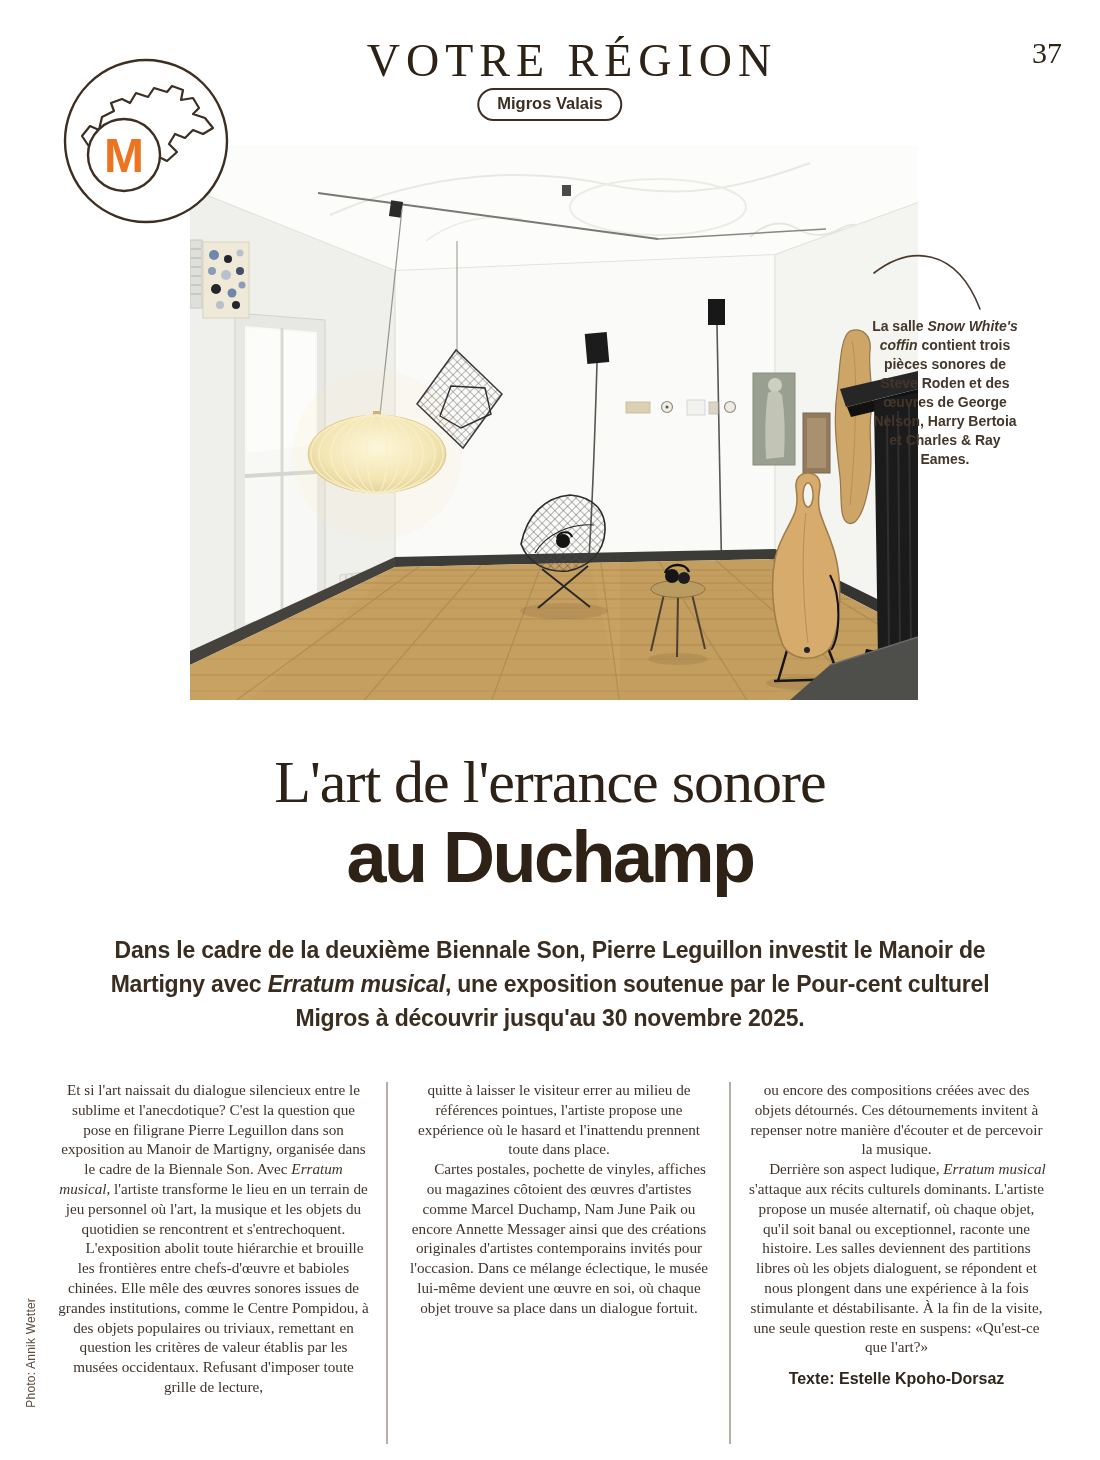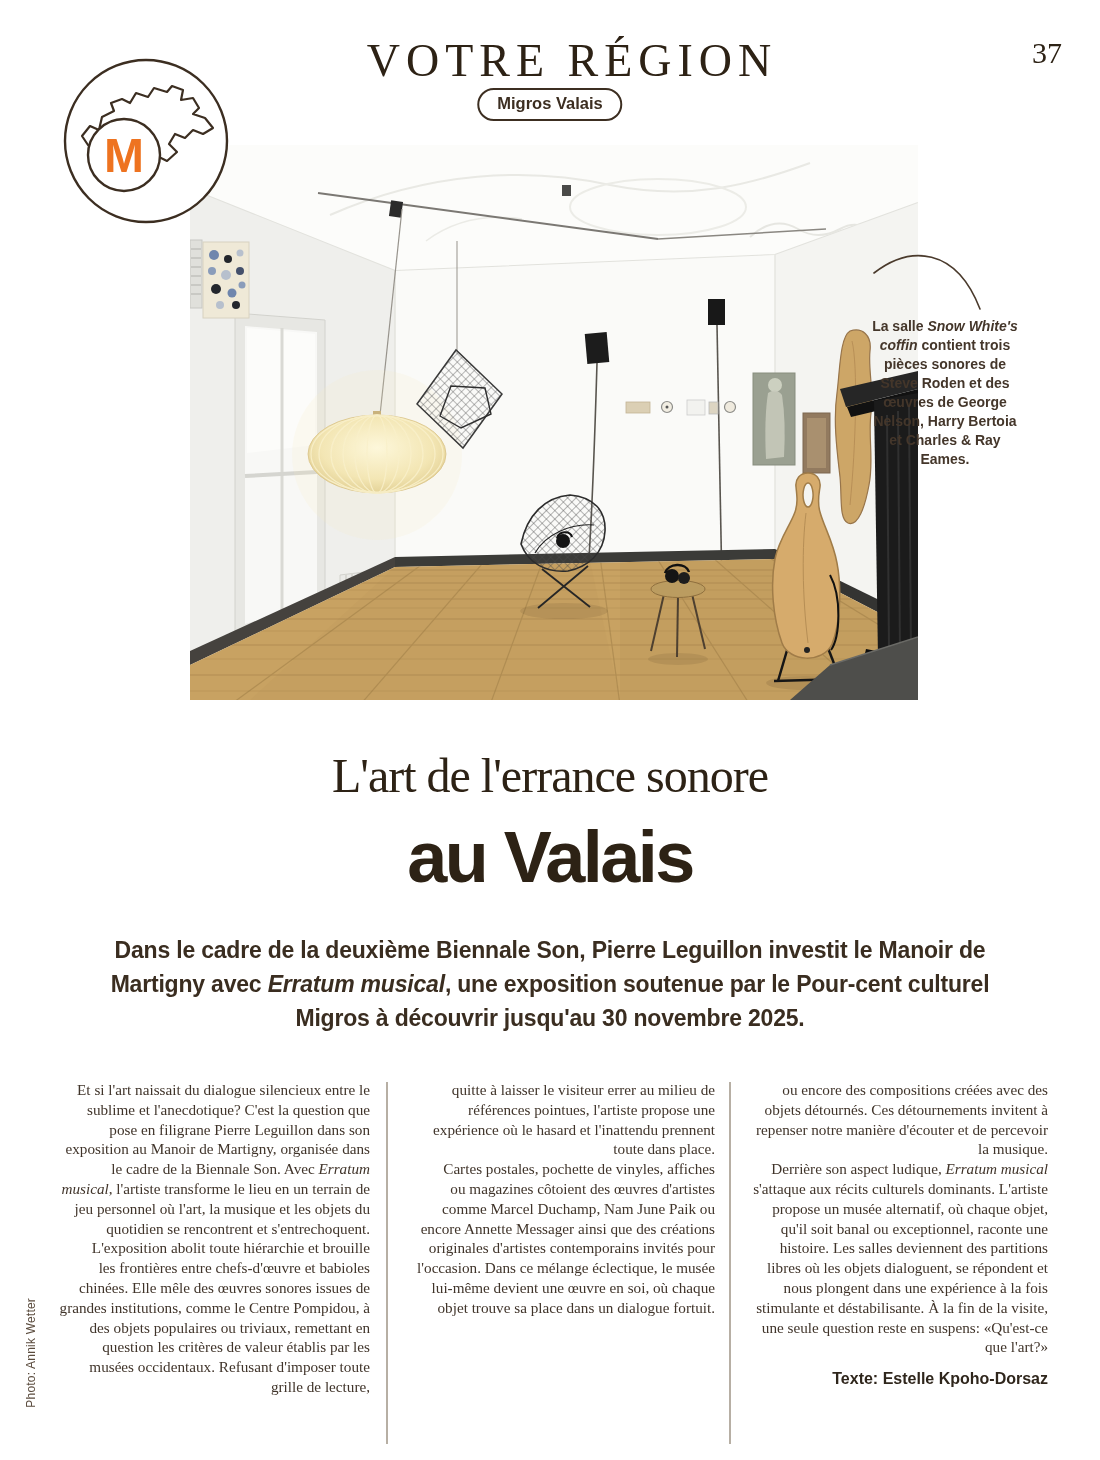--- a/index.html
+++ b/index.html
@@ -28,31 +28,31 @@
 
   .photo{position:absolute;left:190px;top:145px;width:728px;height:555px;
     overflow:hidden;background:#f2f2ef;}
   .photo svg{display:block;}
 
   .caption-pointer{position:absolute;left:868px;top:243px;width:130px;height:80px;z-index:7;}
   .photo-caption{position:absolute;left:872px;top:317px;width:146px;text-align:center;
     font-size:14px;line-height:19px;font-weight:bold;color:#44362a;}
 
   .headline-serif{position:absolute;top:751px;left:0;right:0;text-align:center;
-    font-family:"Liberation Serif",serif;font-size:48px;line-height:1.05;
+    font-family:"Liberation Serif",serif;font-size:60px;line-height:1.05;
     letter-spacing:-1px;color:var(--headline-brown);}
   .headline-bold{position:absolute;top:820px;left:0;right:0;text-align:center;
     font-weight:bold;font-size:72px;line-height:1.05;letter-spacing:-2.5px;
     color:var(--headline-brown);}
 
   .lead{position:absolute;top:933px;left:110px;width:880px;text-align:center;
     font-size:23px;line-height:34px;font-weight:bold;color:#3a2d20;letter-spacing:-0.2px;}
 
   .col{position:absolute;top:1080px;font-family:"Liberation Serif",serif;
-    font-size:15.2px;line-height:19.8px;color:var(--body-text);text-align:right;}
+    font-size:15.2px;line-height:19.8px;color:var(--body-text);text-align:center;}
   .col p{margin:0;}
   .col p.indent{text-indent:22px;}
   .col-rule{position:absolute;top:1082px;width:1.5px;height:362px;background:var(--column-rule);}
   .byline{margin-top:12px;font-family:"Liberation Sans",sans-serif;
     font-weight:bold;font-size:16px;color:#2f261c;}
 
   .photo-credit{position:absolute;left:24px;top:1298px;
     writing-mode:vertical-rl;transform:rotate(180deg);
     font-size:12px;letter-spacing:.2px;color:#5b4c3e;white-space:nowrap;}
 </style>
@@ -304,21 +304,21 @@
   </svg>
 </div>
 
 <svg class="caption-pointer" viewBox="0 0 130 80">
   <path d="M6 30 C42 2 88 4 112 66" fill="none" stroke="#4a3a2c" stroke-width="1.6" stroke-linecap="round"></path>
 </svg>
 
 <div class="photo-caption"><span>La salle </span><em>Snow White's coffin</em><span> contient trois pièces sonores de Steve Roden et des œuvres de George Nelson, Harry Bertoia et Charles &amp; Ray Eames.</span></div>
 
 <div class="headline-serif">L'art de l'errance sonore</div>
-<div class="headline-bold">au Valais</div>
+<div class="headline-bold">au Duchamp</div>
 
 <div class="lead"><span>Dans le cadre de la deuxième Biennale Son, Pierre Leguillon investit le Manoir de Martigny avec </span><em>Erratum musical</em><span>, une exposition soutenue par le Pour-cent culturel Migros à découvrir jusqu'au 30 novembre 2025.</span></div>
 
 <div class="col" style="left:57px;width:313px">
   <p><span>Et si l'art naissait du dialogue silencieux entre le sublime et l'anecdotique? C'est la question que pose en filigrane Pierre Leguillon dans son exposition au Manoir de Martigny, organisée dans le cadre de la Biennale Son. Avec </span><em>Erratum musical</em><span>, l'artiste transforme le lieu en un terrain de jeu personnel où l'art, la musique et les objets du quotidien se rencontrent et s'entrechoquent.</span></p>
   <p class="indent"><span>L'exposition abolit toute hiérarchie et brouille les frontières entre chefs-d'œuvre et babioles chinées. Elle mêle des œuvres sonores issues de grandes institutions, comme le Centre Pompidou, à des objets populaires ou triviaux, remettant en question les critères de valeur établis par les musées occidentaux. Refusant d'imposer toute grille de lecture,</span></p>
 </div>
 <div class="col-rule" style="left:386px"></div>
 <div class="col" style="left:403px;width:312px">
   <p><span>quitte à laisser le visiteur errer au milieu de références pointues, l'artiste propose une expérience où le hasard et l'inattendu prennent toute dans place.</span></p>

